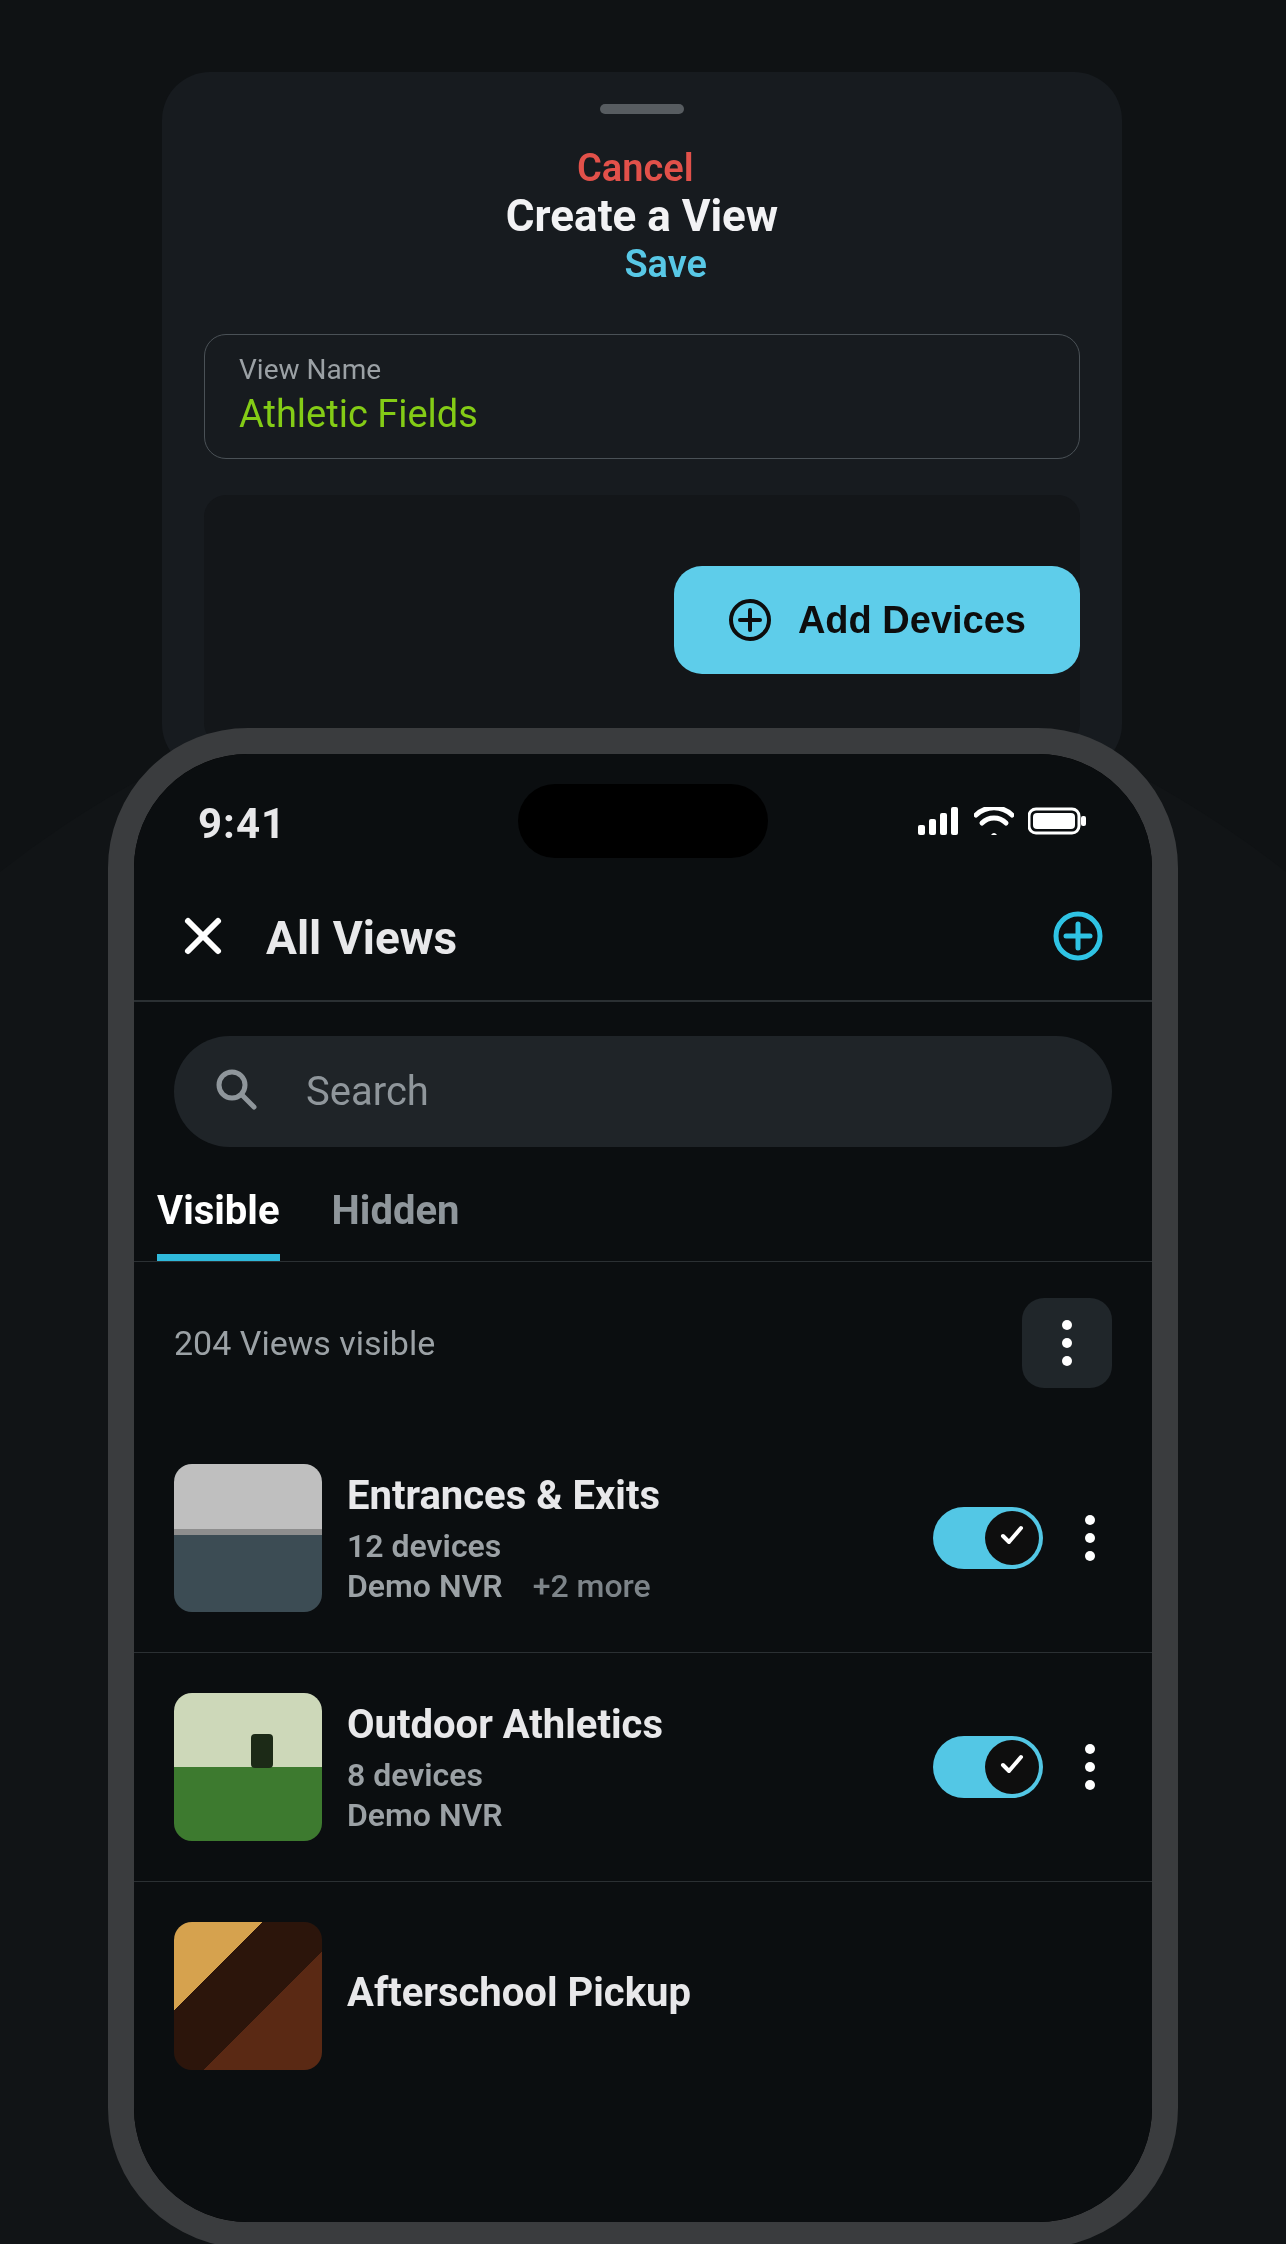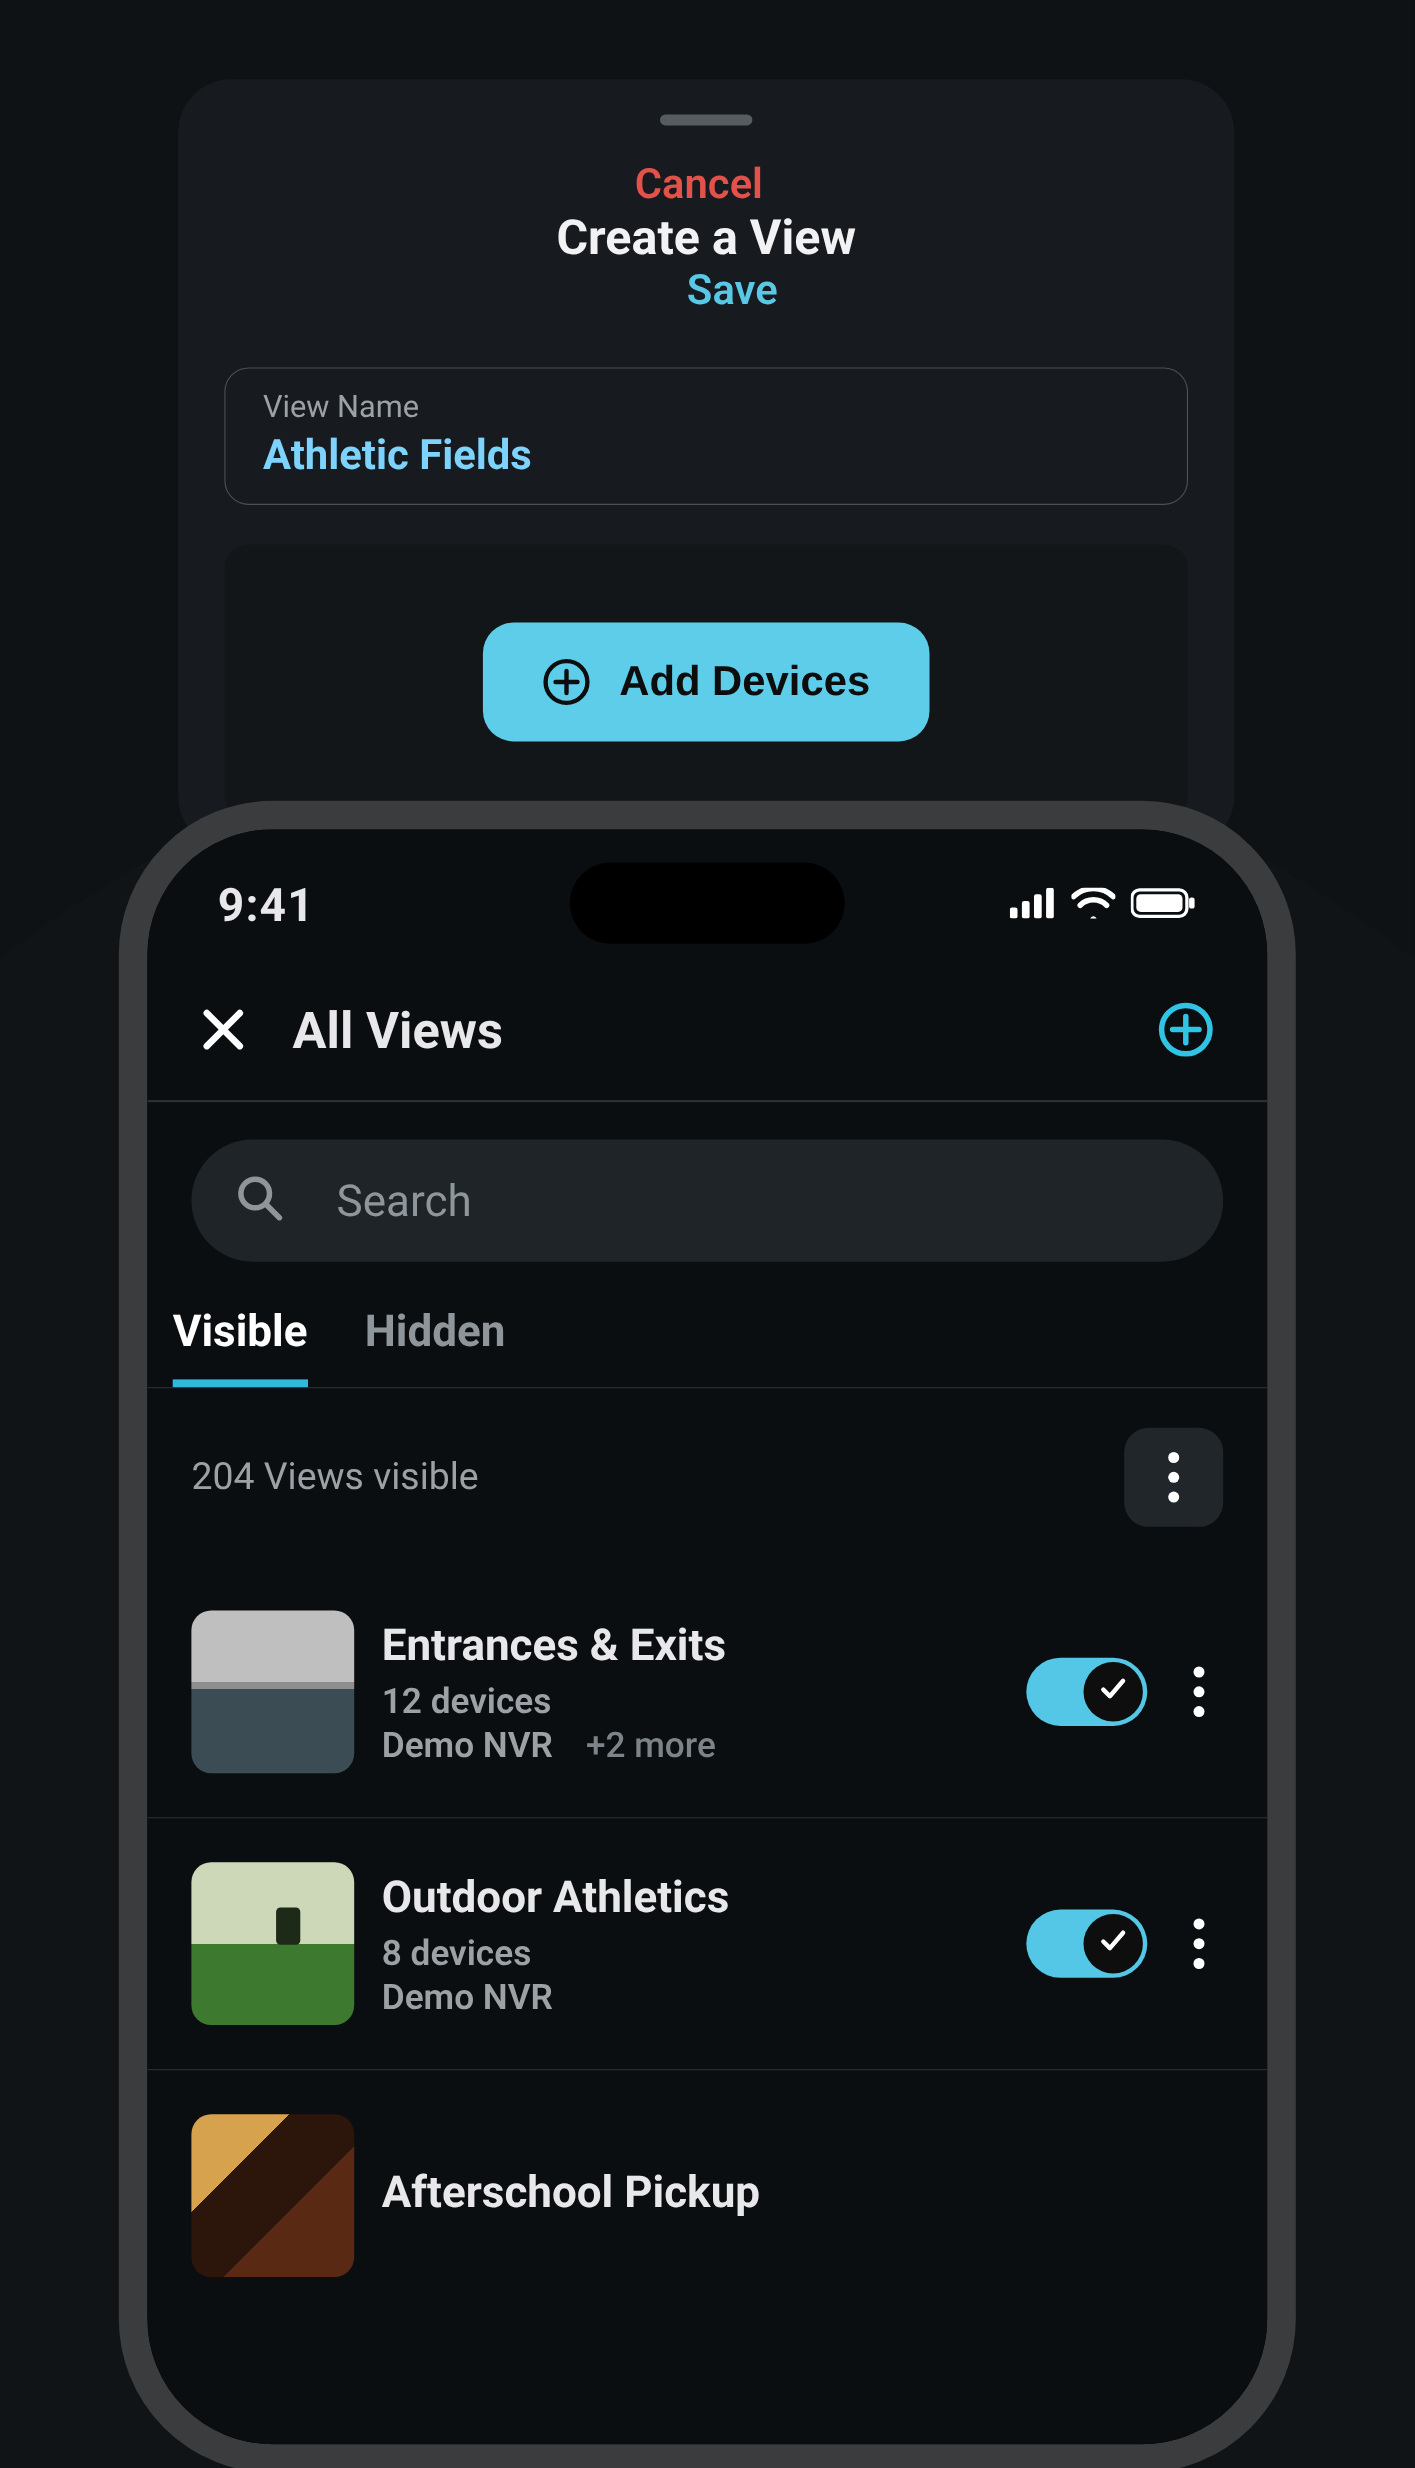--- a/index.html
+++ b/index.html
@@ -69,31 +69,30 @@
     padding: 18px 34px 22px 34px;
     margin-bottom: 36px;
   }
   .viewname-field .label {
     font-size: 28px;
     color: #9ba1a5;
     margin-bottom: 6px;
   }
   .viewname-field .value {
     font-size: 38px;
-    color: #7dd3fc;
-    font-weight: bold;
+    color: #84cc16;
   }
 
   .add-devices-panel {
     background: #131619;
     border-radius: 22px;
     height: 250px;
     display: flex;
     align-items: center;
-    justify-content: center;
+    justify-content: flex-end;
   }
   .add-devices-btn {
     background: #5ecdea;
     color: #0d0d0d;
     border: none;
     border-radius: 28px;
     padding: 32px 54px;
     font-size: 38px;
     font-weight: 700;
     display: flex;

